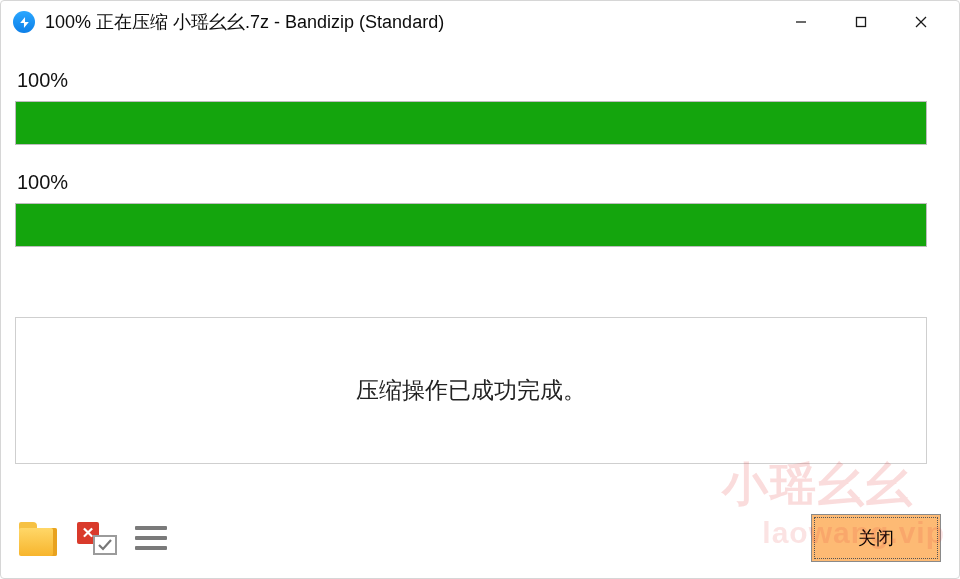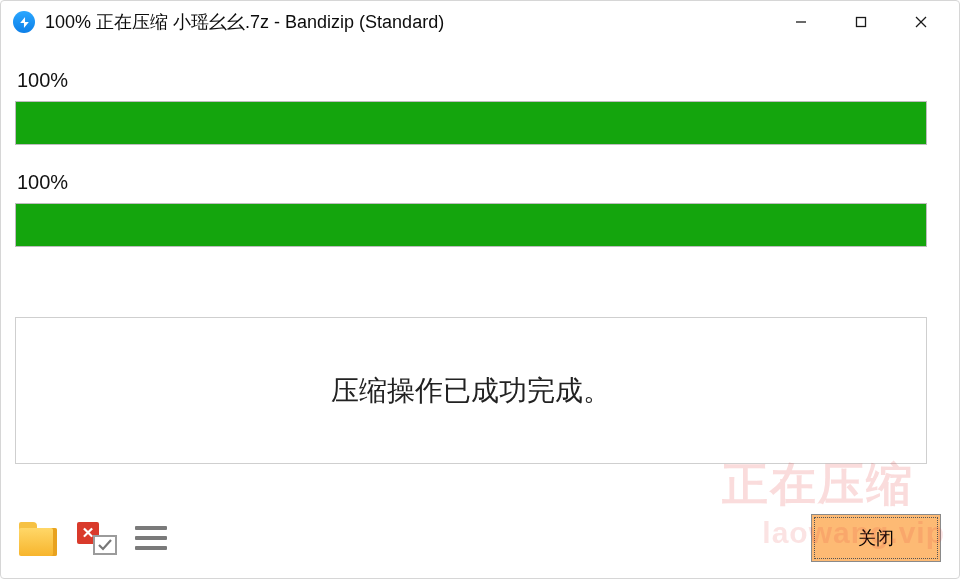--- a/index.html
+++ b/index.html
@@ -12,21 +12,21 @@
     .tb-spacer { flex: 1; }
     .tb-buttons { display: flex; gap: 0; }
     .tb-btn { width: 60px; height: 40px; display: flex; align-items: center; justify-content: center; border: none; background: transparent; cursor: pointer; }
     .tb-btn svg { width: 14px; height: 14px; stroke: #1a1a1a; stroke-width: 1.3; fill: none; }
     .content { flex: 1; padding: 26px 32px 4px 14px; display: flex; flex-direction: column; }
     .prog-labels { display: flex; justify-content: space-between; font-size: 20px; color: #111; margin-bottom: 9px; padding: 0 2px; }
     .prog-bar { height: 44px; border: 1px solid #bdbdbd; background: #f4f4f4; position: relative; margin-bottom: 24px; }
     .prog-fill { position: absolute; inset: 0; background: #14a50d; }
     .gap-small { height: 2px; }
     .msg-box { border: 1px solid #cfcfcf; height: 147px; margin-top: 46px; display: flex; align-items: center; justify-content: center; }
-    .msg-text { font-size: 28px; color: #222; text-align: center; }
+    .msg-text { font-size: 23px; color: #222; text-align: center; }
     .footer { height: 70px; display: flex; align-items: center; padding: 0 18px 10px 18px; }
     .folder-icon { width: 40px; height: 40px; position: relative; margin-right: 18px; cursor: pointer; }
     .folder-tab { position: absolute; top: 4px; left: 0; width: 18px; height: 8px; background: #f6c143; border-top-left-radius: 2px; border-top-right-radius: 4px; }
     .folder-body { position: absolute; top: 10px; left: 0; width: 38px; height: 28px; background: linear-gradient(180deg,#ffd768 0%,#f7b52d 100%); border-radius: 2px; box-shadow: inset -4px 0 0 #e8a21f; }
     .close-set-icon { width: 40px; height: 40px; position: relative; margin-right: 18px; cursor: pointer; }
     .red-sq { position: absolute; top: 4px; left: 0; width: 22px; height: 22px; background: #d93a2b; border-radius: 2px; display: flex; align-items: center; justify-content: center; color: #fff; font-size: 15px; font-weight: 700; }
     .check-sq { position: absolute; bottom: 3px; right: 0; width: 24px; height: 20px; border: 2px solid #9b9b9b; background: #fff; display: flex; align-items: center; justify-content: center; }
     .check-sq svg { width: 16px; height: 14px; stroke: #777; stroke-width: 2.2; fill: none; }
     .hamburger-icon { width: 32px; height: 40px; display: flex; flex-direction: column; justify-content: center; gap: 6px; cursor: pointer; }
     .hamburger-icon div { height: 4px; background: #7a7a7a; border-radius: 1px; }
@@ -107,15 +107,15 @@
     </div>
     <div class="hamburger-icon">
       <div></div>
         <div></div>
         <div></div>
     </div>
     <div class="footer-spacer"></div>
     <button class="close-btn">关闭</button>
   </div>
 
-  <div class="watermark1">正在压缩</div>
+  <div class="watermark1">小瑶幺幺</div>
   <div class="watermark2">laowang.vip</div>
 </div>
 
 </body></html>

